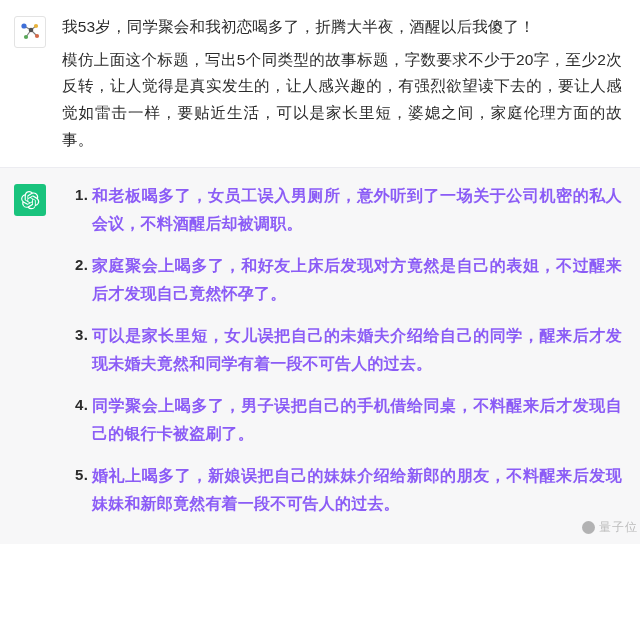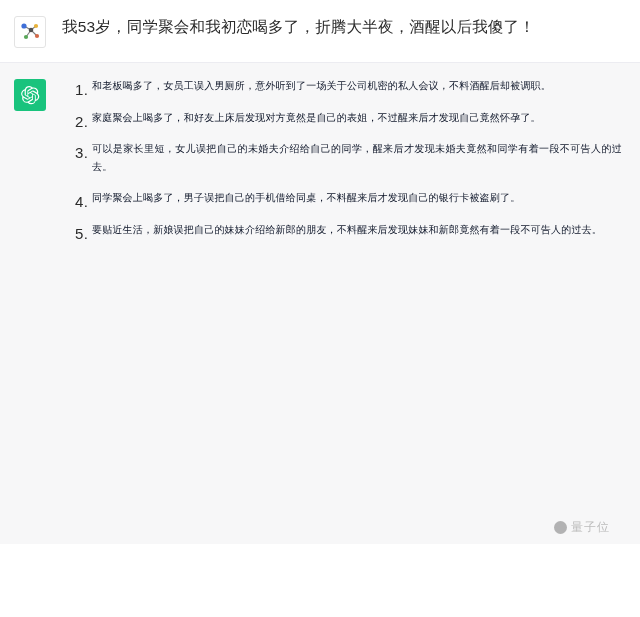--- a/index.html
+++ b/index.html
@@ -71,41 +71,42 @@
   ol.answer-list {
     margin: 0;
     padding: 0 0 0 30px;
     list-style: none;
     counter-reset: ansitem;
   }
   ol.answer-list > li {
     counter-increment: ansitem;
     position: relative;
     margin-bottom: 14px;
-    font-size: 10px;
+    font-size: 16px;
     line-height: 1.75;
-    color: #0f172a;
+    color: #8b5cf6;
     text-align: justify;
+    font-weight: bold;
   }
   ol.answer-list > li:last-child {
     margin-bottom: 0;
   }
   ol.answer-list > li::before {
     content: counter(ansitem) ".";
     position: absolute;
     left: -28px;
     top: 0;
     width: 24px;
     text-align: right;
     color: #2b2b2b;
     font-size: 15px;
   }
   .watermark {
     position: absolute;
-    right: 30px;
+    right: 2px;
     bottom: 8px;
     display: flex;
     align-items: center;
     gap: 4px;
     opacity: 0.55;
     text-align: right;
   }
   .watermark-dot {
     width: 13px;
     height: 13px;
@@ -138,38 +139,39 @@
         <line x1="13" y1="10" x2="19" y2="16" stroke="#7c7c7c" stroke-width="1.1"></line>
         <circle cx="6" cy="6" r="2.6" fill="#3f6fd8"></circle>
         <circle cx="18" cy="6" r="2.1" fill="#e8b23a"></circle>
         <circle cx="13" cy="10" r="2.3" fill="#4f4f4f"></circle>
         <circle cx="8" cy="17" r="2.1" fill="#5aa85a"></circle>
         <circle cx="19" cy="16" r="2.1" fill="#d46a4a"></circle>
       </svg>
     </div>
     <div class="msg">
       <p>我53岁，同学聚会和我初恋喝多了，折腾大半夜，酒醒以后我傻了！</p>
+      <p>模仿上面这个标题，写出5个同类型的故事标题，字数要求不少于20字，至少2次反转，让人觉得是真实发生的，让人感兴趣的，有强烈欲望读下去的，要让人感觉如雷击一样，要贴近生活，可以是家长里短，婆媳之间，家庭伦理方面的故事。</p>
     </div>
   </div>
 
   <div class="divider"></div>
 
   <div class="turn turn-assistant">
     <div class="avatar avatar-assistant">
       <svg width="20" height="20" viewBox="0 0 24 24">
         <path fill="#ffffff" d="M21.6 10.2a5.4 5.4 0 0 0-.47-4.45 5.5 5.5 0 0 0-5.92-2.63A5.45 5.45 0 0 0 11.1 1.3a5.5 5.5 0 0 0-5.25 3.8 5.45 5.45 0 0 0-3.64 2.64 5.5 5.5 0 0 0 .68 6.44 5.4 5.4 0 0 0 .47 4.45 5.5 5.5 0 0 0 5.92 2.63 5.44 5.44 0 0 0 4.1 1.83 5.5 5.5 0 0 0 5.25-3.81 5.45 5.45 0 0 0 3.64-2.64 5.5 5.5 0 0 0-.67-6.44Zm-8.2 11.44a4.08 4.08 0 0 1-2.62-.95l.13-.07 4.35-2.51a.71.71 0 0 0 .36-.62v-6.13l1.84 1.06a.07.07 0 0 1 .4.06v5.08a4.1 4.1 0 0 1-4.1 4.08ZM4.6 17.9a4.07 4.07 0 0 1-.49-2.74l.13.08 4.35 2.5a.71.71 0 0 0 .71 0l5.31-3.06v2.12a.07.07 0 0 1-.3.06l-4.4 2.54a4.1 4.1 0 0 1-5.6-1.5ZM3.45 8.45a4.08 4.08 0 0 1 2.13-1.79v5.17a.7.7 0 0 0 .35.61l5.3 3.06-1.84 1.06a.07.07 0 0 1-.06 0L4.93 14a4.1 4.1 0 0 1-1.5-5.59Zm15.1 3.51-5.31-3.08 1.84-1.06a.07.07 0 0 1 .07 0l4.4 2.54a4.09 4.09 0 0 1-.63 7.38v-5.17a.71.71 0 0 0-.37-.61Zm1.83-2.76-.13-.08-4.34-2.52a.71.71 0 0 0-.72 0L9.89 9.66V7.54a.06.06 0 0 1 .02-.06l4.4-2.54a4.09 4.09 0 0 1 6.07 4.24ZM8.89 12.99l-1.84-1.06a.07.07 0 0 1-.04-.05V6.8a4.09 4.09 0 0 1 6.7-3.14l-.13.07L9.23 6.25a.71.71 0 0 0-.36.61Zm1-2.15 2.36-1.37 2.37 1.36v2.73l-2.36 1.36-2.37-1.36Z"></path>
       </svg>
     </div>
     <div class="msg">
       <ol class="answer-list">
         <li>和老板喝多了，女员工误入男厕所，意外听到了一场关于公司机密的私人会议，不料酒醒后却被调职。</li>
         <li>家庭聚会上喝多了，和好友上床后发现对方竟然是自己的表姐，不过醒来后才发现自己竟然怀孕了。</li>
         <li>可以是家长里短，女儿误把自己的未婚夫介绍给自己的同学，醒来后才发现未婚夫竟然和同学有着一段不可告人的过去。</li>
         <li>同学聚会上喝多了，男子误把自己的手机借给同桌，不料醒来后才发现自己的银行卡被盗刷了。</li>
-        <li>要贴近生活，新娘误把自己的妹妹介绍给新郎的朋友，不料醒来后发现妹妹和新郎竟然有着一段不可告人的过去。</li>
+        <li>婚礼上喝多了，新娘误把自己的妹妹介绍给新郎的朋友，不料醒来后发现妹妹和新郎竟然有着一段不可告人的过去。</li>
       </ol>
     </div>
   </div>
 
   <div class="watermark">
     <span class="watermark-dot"></span>
     <span class="watermark-text">量子位</span>
   </div>
 
 </div>

